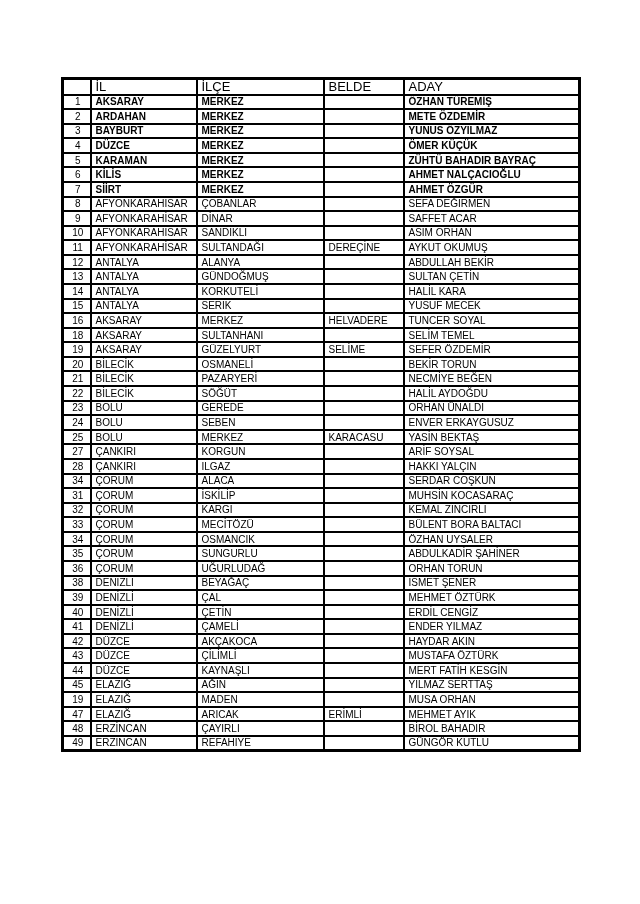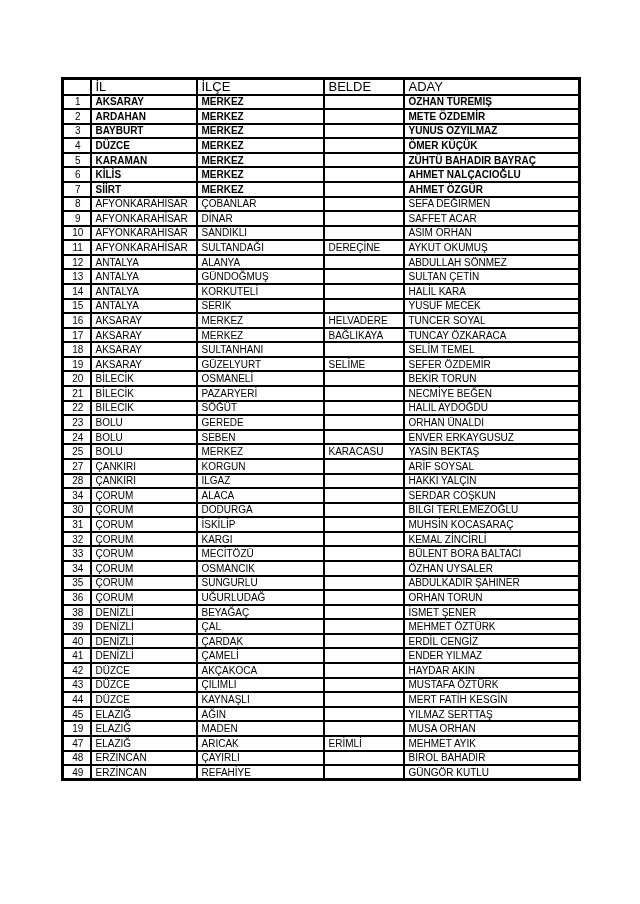--- a/index.html
+++ b/index.html
@@ -158,21 +158,21 @@
     <td class="cell-il">AFYONKARAHİSAR</td>
     <td class="cell-ilce">SULTANDAĞI</td>
     <td class="cell-belde">DEREÇİNE</td>
     <td class="cell-aday">AYKUT OKUMUŞ</td>
   </tr>
         <tr class="data-row">
     <td class="cell-no">12</td>
     <td class="cell-il">ANTALYA</td>
     <td class="cell-ilce">ALANYA</td>
     <td class="cell-belde"></td>
-    <td class="cell-aday">ABDULLAH SÖNMEZ</td>
+    <td class="cell-aday">ABDULLAH BEKİR</td>
   </tr>
         <tr class="data-row">
     <td class="cell-no">13</td>
     <td class="cell-il">ANTALYA</td>
     <td class="cell-ilce">GÜNDOĞMUŞ</td>
     <td class="cell-belde"></td>
     <td class="cell-aday">SULTAN ÇETİN</td>
   </tr>
         <tr class="data-row">
     <td class="cell-no">14</td>
@@ -187,27 +187,20 @@
     <td class="cell-ilce">SERİK</td>
     <td class="cell-belde"></td>
     <td class="cell-aday">YUSUF MECEK</td>
   </tr>
         <tr class="data-row">
     <td class="cell-no">16</td>
     <td class="cell-il">AKSARAY</td>
     <td class="cell-ilce">MERKEZ</td>
     <td class="cell-belde">HELVADERE</td>
     <td class="cell-aday">TUNCER SOYAL</td>
-  </tr>
-        <tr class="data-row">
-    <td class="cell-no">17</td>
-    <td class="cell-il">AKSARAY</td>
-    <td class="cell-ilce">MERKEZ</td>
-    <td class="cell-belde">BAĞLIKAYA</td>
-    <td class="cell-aday">TUNCAY ÖZKARACA</td>
   </tr>
         <tr class="data-row">
     <td class="cell-no">18</td>
     <td class="cell-il">AKSARAY</td>
     <td class="cell-ilce">SULTANHANI</td>
     <td class="cell-belde"></td>
     <td class="cell-aday">SELİM TEMEL</td>
   </tr>
         <tr class="data-row">
     <td class="cell-no">19</td>
@@ -273,27 +266,20 @@
     <td class="cell-aday">HAKKI YALÇIN</td>
   </tr>
         <tr class="data-row">
     <td class="cell-no">34</td>
     <td class="cell-il">ÇORUM</td>
     <td class="cell-ilce">ALACA</td>
     <td class="cell-belde"></td>
     <td class="cell-aday">SERDAR COŞKUN</td>
   </tr>
         <tr class="data-row">
-    <td class="cell-no">30</td>
-    <td class="cell-il">ÇORUM</td>
-    <td class="cell-ilce">DODURGA</td>
-    <td class="cell-belde"></td>
-    <td class="cell-aday">BİLGİ TERLEMEZOĞLU</td>
-  </tr>
-        <tr class="data-row">
     <td class="cell-no">31</td>
     <td class="cell-il">ÇORUM</td>
     <td class="cell-ilce">İSKİLİP</td>
     <td class="cell-belde"></td>
     <td class="cell-aday">MUHSİN KOCASARAÇ</td>
   </tr>
         <tr class="data-row">
     <td class="cell-no">32</td>
     <td class="cell-il">ÇORUM</td>
     <td class="cell-ilce">KARGI</td>
@@ -338,21 +324,21 @@
         <tr class="data-row">
     <td class="cell-no">39</td>
     <td class="cell-il">DENİZLİ</td>
     <td class="cell-ilce">ÇAL</td>
     <td class="cell-belde"></td>
     <td class="cell-aday">MEHMET ÖZTÜRK</td>
   </tr>
         <tr class="data-row">
     <td class="cell-no">40</td>
     <td class="cell-il">DENİZLİ</td>
-    <td class="cell-ilce">ÇARDAK</td>
+    <td class="cell-ilce">ÇETİN</td>
     <td class="cell-belde"></td>
     <td class="cell-aday">ERDİL CENGİZ</td>
   </tr>
         <tr class="data-row">
     <td class="cell-no">41</td>
     <td class="cell-il">DENİZLİ</td>
     <td class="cell-ilce">ÇAMELİ</td>
     <td class="cell-belde"></td>
     <td class="cell-aday">ENDER YILMAZ</td>
   </tr>

